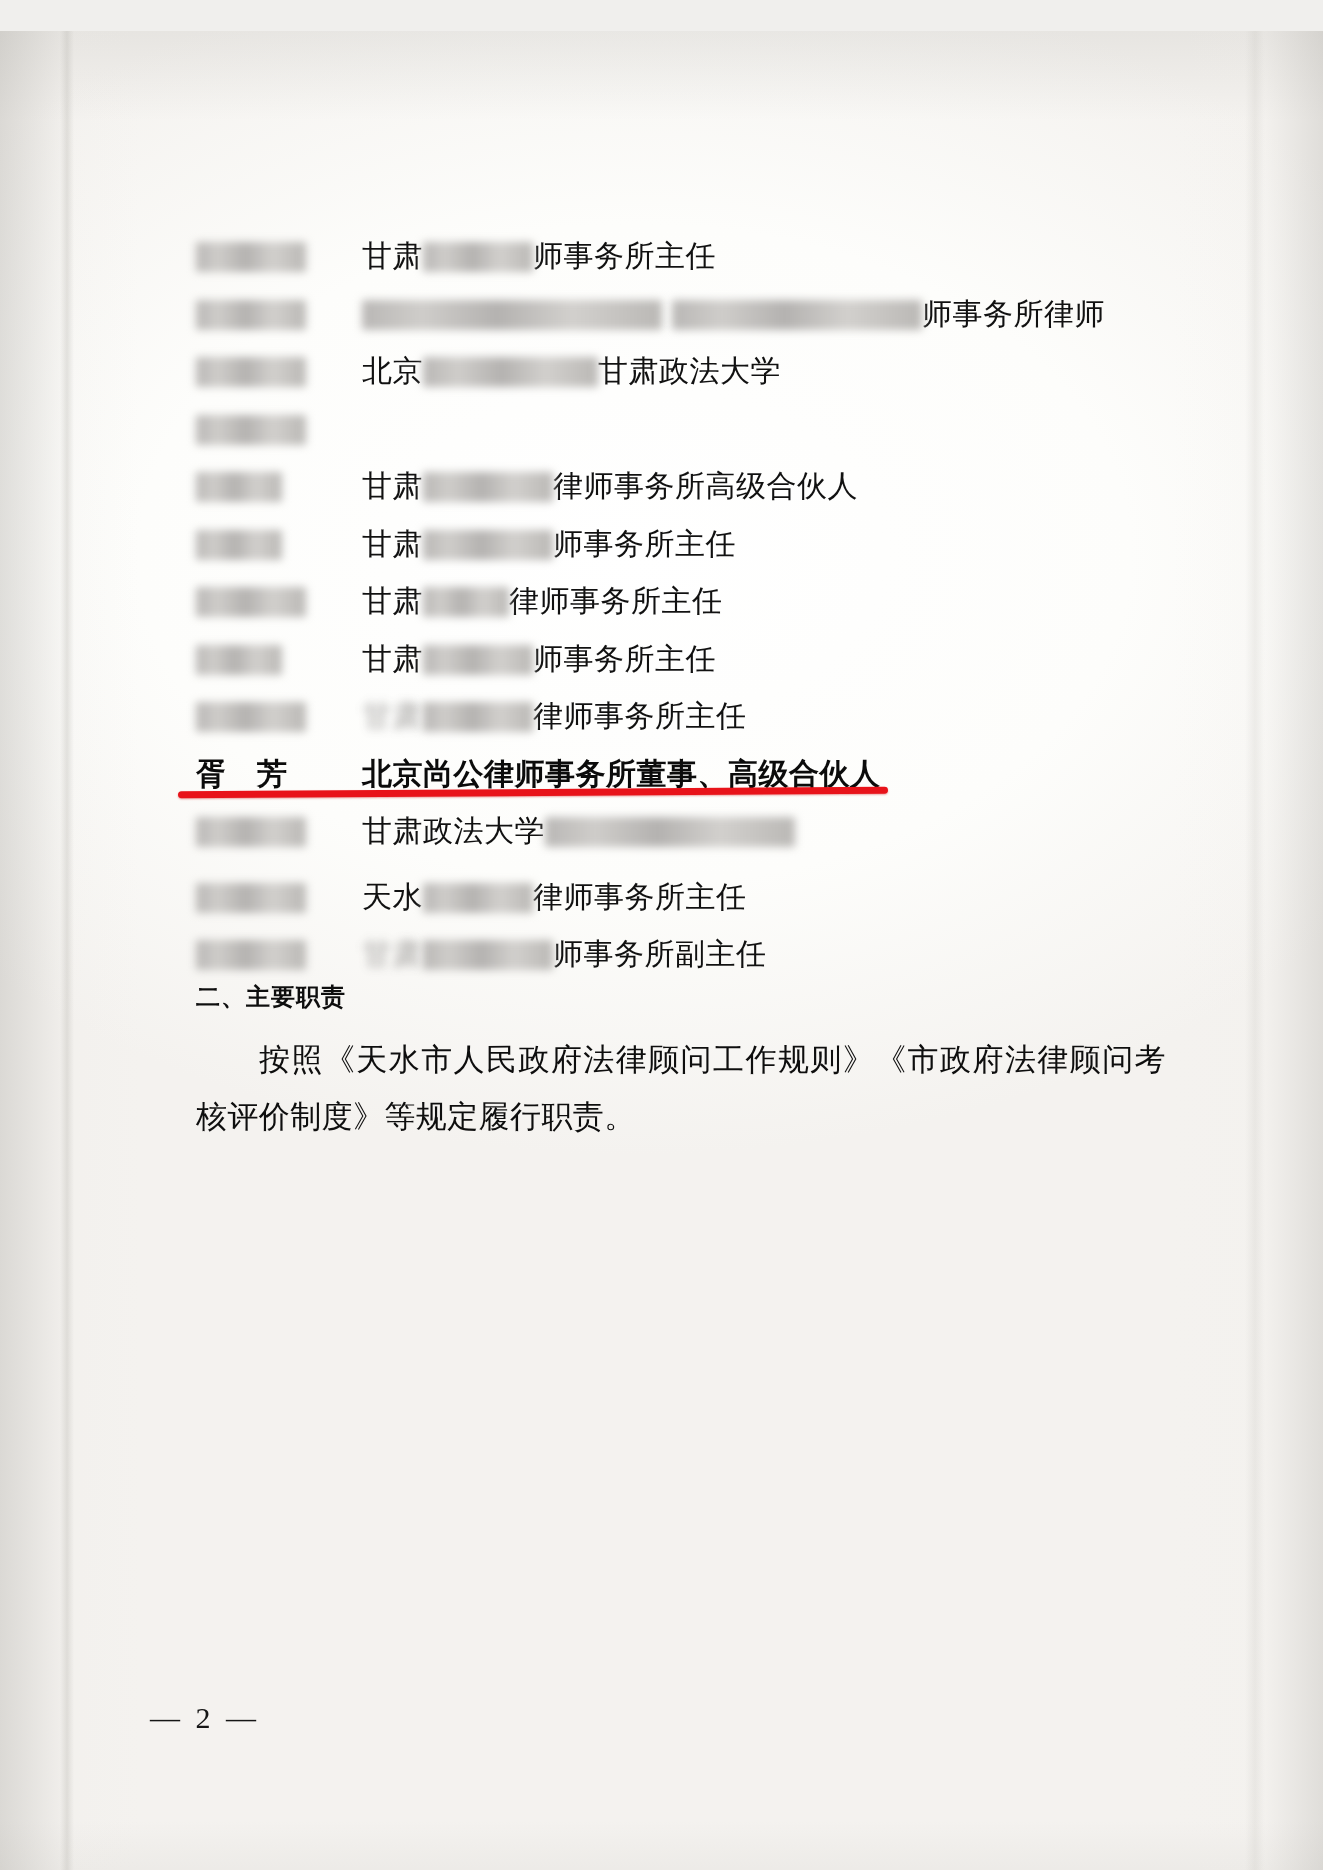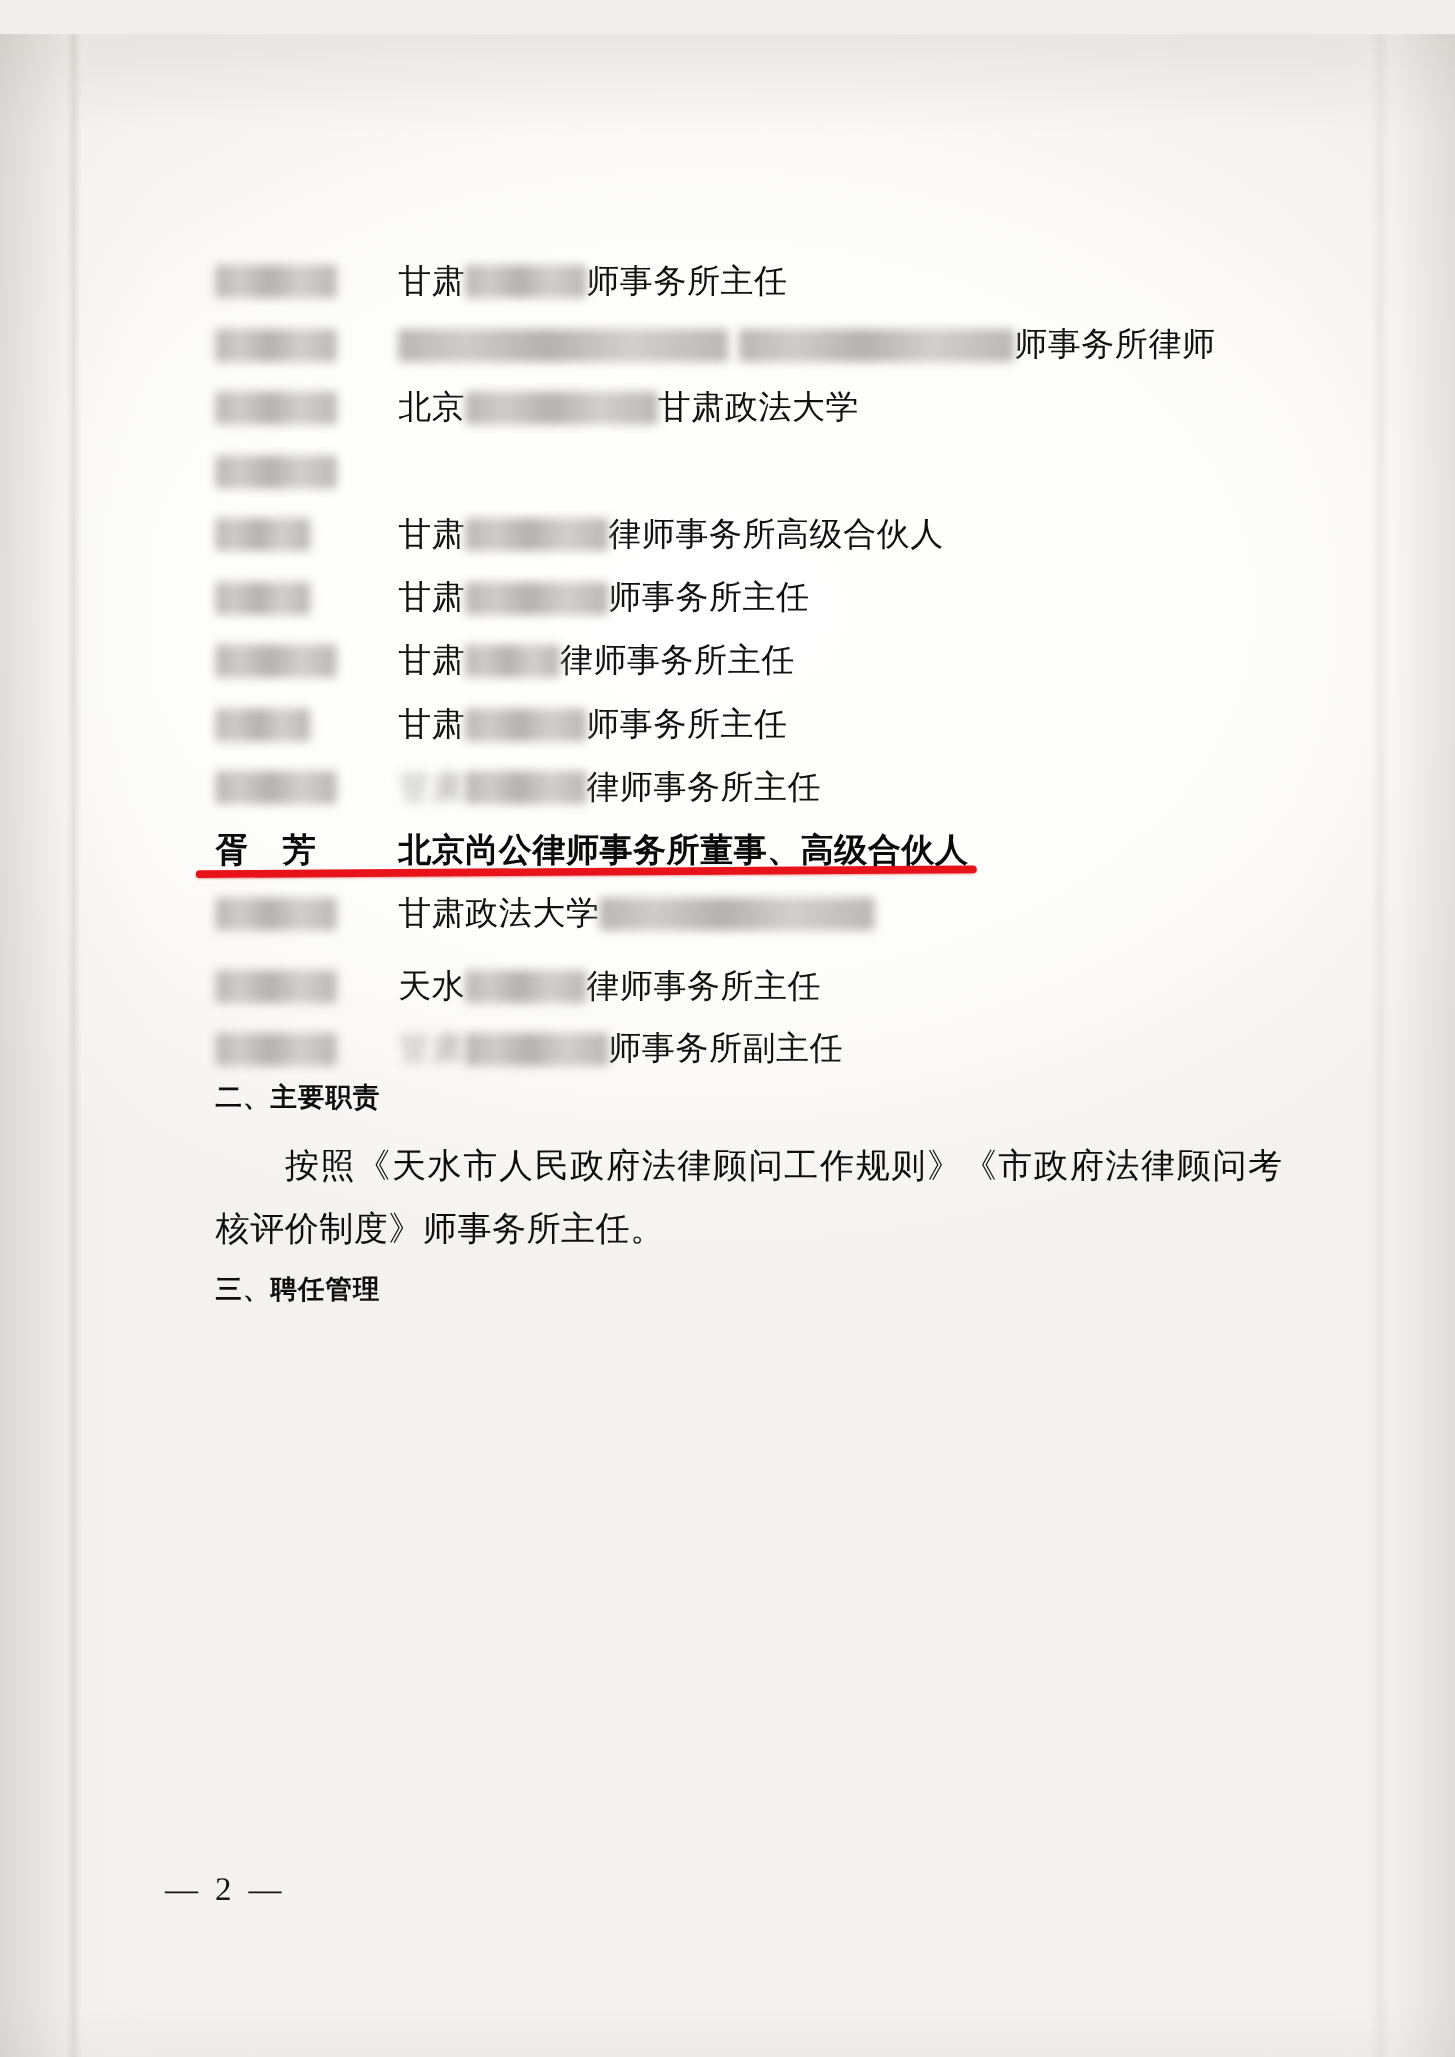--- a/index.html
+++ b/index.html
@@ -244,25 +244,24 @@
 
       <div class="roster-row">
         <span class="name-cell"><span class="redact gap-w2"></span></span>
         <span class="role-cell"><span class="blurtext">甘肃</span><span class="redact gap-w3"></span><span>师事务所副主任</span></span>
       </div>
 
     </div>
 
     <div class="section" id="sec2">
       <div class="sec-heading">二、主要职责</div>
-      <div class="para"><span class="indent"></span><span>按照《天水市人民政府法律顾问工作规则》《市政府法律顾问考核评价制度》师事务所主任。</span></div>
+      <div class="para"><span class="indent"></span><span>按照《天水市人民政府法律顾问工作规则》《市政府法律顾问考核评价制度》等规定履行职责。</span></div>
     </div>
 
     <div class="section" id="sec3">
-      <div class="sec-heading">三、聘任管理</div>
     </div>
 
     <div id="footer">
       <span class="page-number">— 2 —</span>
     </div>
 
   </div>
 </div>
 
 </body></html>

